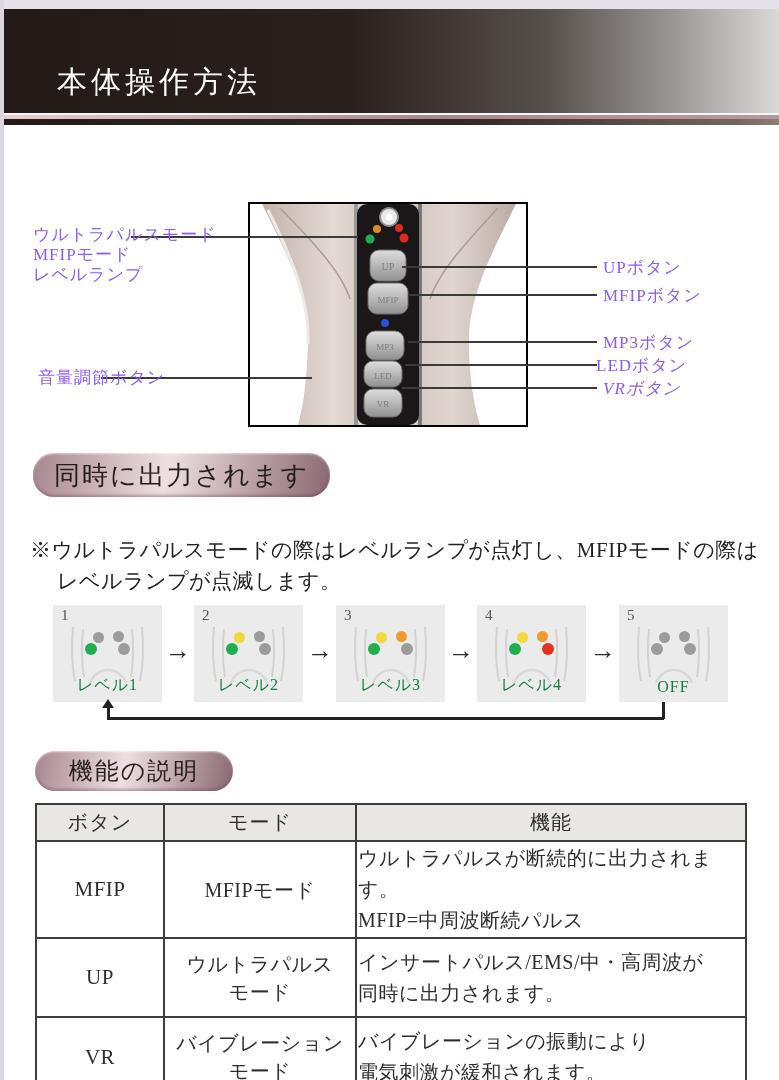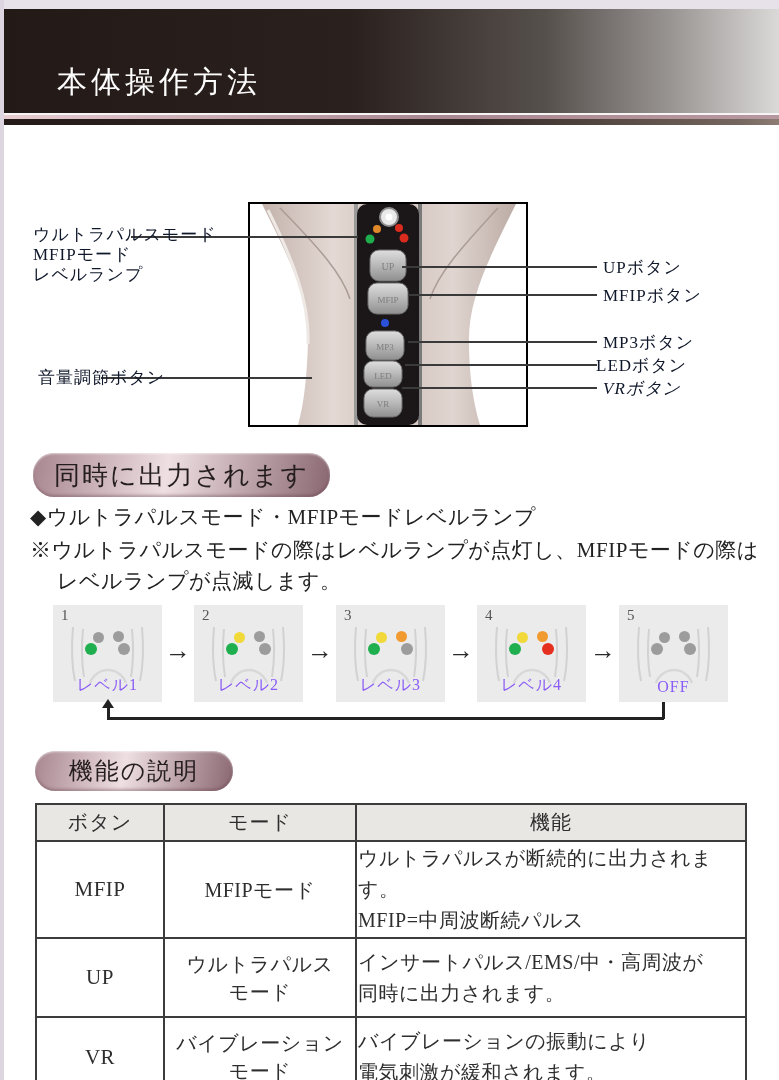--- a/index.html
+++ b/index.html
@@ -26,28 +26,28 @@
         box-shadow:inset 0 1px 2px rgba(255,255,255,.6), inset 0 -2px 3px rgba(80,40,55,.35);
         display:flex;align-items:center;justify-content:center;color:#241d20;}
   .pill-parts{left:36px;top:149px;width:198px;height:41px;font-size:24px;letter-spacing:2px;}
   .pill-level{left:33px;top:453px;width:297px;height:44px;font-size:26px;letter-spacing:2px;}
   .pill-func{left:35px;top:751px;width:198px;height:40px;font-size:24px;letter-spacing:2px;}
 
   
   .figure-box{left:248px;top:202px;width:280px;height:225px;border:2px solid #000;
               box-sizing:border-box;background:#fff;}
   .callout{height:2px;background:#3a3a3a;}
-  .lbl{font-size:17px;letter-spacing:1px;color:#0f172a;white-space:pre-line;line-height:20px;}
+  .lbl{font-size:17px;letter-spacing:1px;color:#8b5cf6;white-space:pre-line;line-height:20px;}
 
   
   .note{font-size:21px;letter-spacing:.5px;color:#222;}
   .state-box{width:109px;height:97px;background:#ebebeb;}
   .state-num{position:absolute;left:8px;top:2px;font-size:15px;color:#555;}
   .state-label{position:absolute;left:0;bottom:6px;width:100%;text-align:center;
-               font-size:16px;color:#8b5cf6;letter-spacing:1px;}
+               font-size:16px;color:#15803d;letter-spacing:1px;}
   .dot{position:absolute;border-radius:50%;width:11px;height:11px;}
   .dot.big{width:12px;height:12px;}
   [data-color="off"]{background:#9c9c9c;}
   [data-color="green"]{background:#1faf4e;}
   [data-color="yellow"]{background:#f0d938;}
   [data-color="orange"]{background:#f19a30;}
   [data-color="red"]{background:#e5301f;}
   .flow-arrow{font-size:26px;font-weight:bold;color:#2a2a2a;}
   .loop-seg{background:#222;}
   .loop-head{width:0;height:0;border-left:6px solid transparent;border-right:6px solid transparent;
@@ -132,21 +132,20 @@
 MFIPモード
 レベルランプ</div>
   <div class="abs lbl" style="left:38px;top:368px;">音量調節ボタン</div>
   <div class="abs lbl" style="left:603px;top:258px;">UPボタン</div>
   <div class="abs lbl" style="left:603px;top:286px;">MFIPボタン</div>
   <div class="abs lbl" style="left:603px;top:333px;">MP3ボタン</div>
   <div class="abs lbl" style="left:596px;top:356px;">LEDボタン</div>
   <div class="abs lbl" style="left:603px;top:379px;font-style:italic;">VRボタン</div>
 
   <div class="abs pill pill-level">同時に出力されます</div>
-  <div class="abs note" style="left:30px;top:503px;">◆ウルトラパルスモード・MFIPモードレベルランプ</div>
   <div class="abs note" style="left:57px;top:567px;">レベルランプが点滅します。</div>
   <div class="abs note" style="left:30px;top:536px;">※ウルトラパルスモードの際はレベルランプが点灯し、MFIPモードの際は</div>
 
   <div class="abs state-box" style="left:53px;top:605px;">
     <span class="state-num">1</span>
     <svg class="abs" style="left:0;top:0;" width="109" height="97">
       <path d="M20,22 C18,45 19,62 22,76 M30,24 C28,45 29,60 31,72 M89,22 C91,45 90,62 87,76 M79,24 C81,45 80,60 78,72" stroke="#d2d2d2" stroke-width="2" fill="none"></path>
       <path d="M37,78 A19,19 0 0 1 73,78" stroke="#d8d8d8" stroke-width="2.5" fill="none"></path>
     </svg>
     <span class="dot" style="left:40px;top:27px;" data-color="off"></span>

